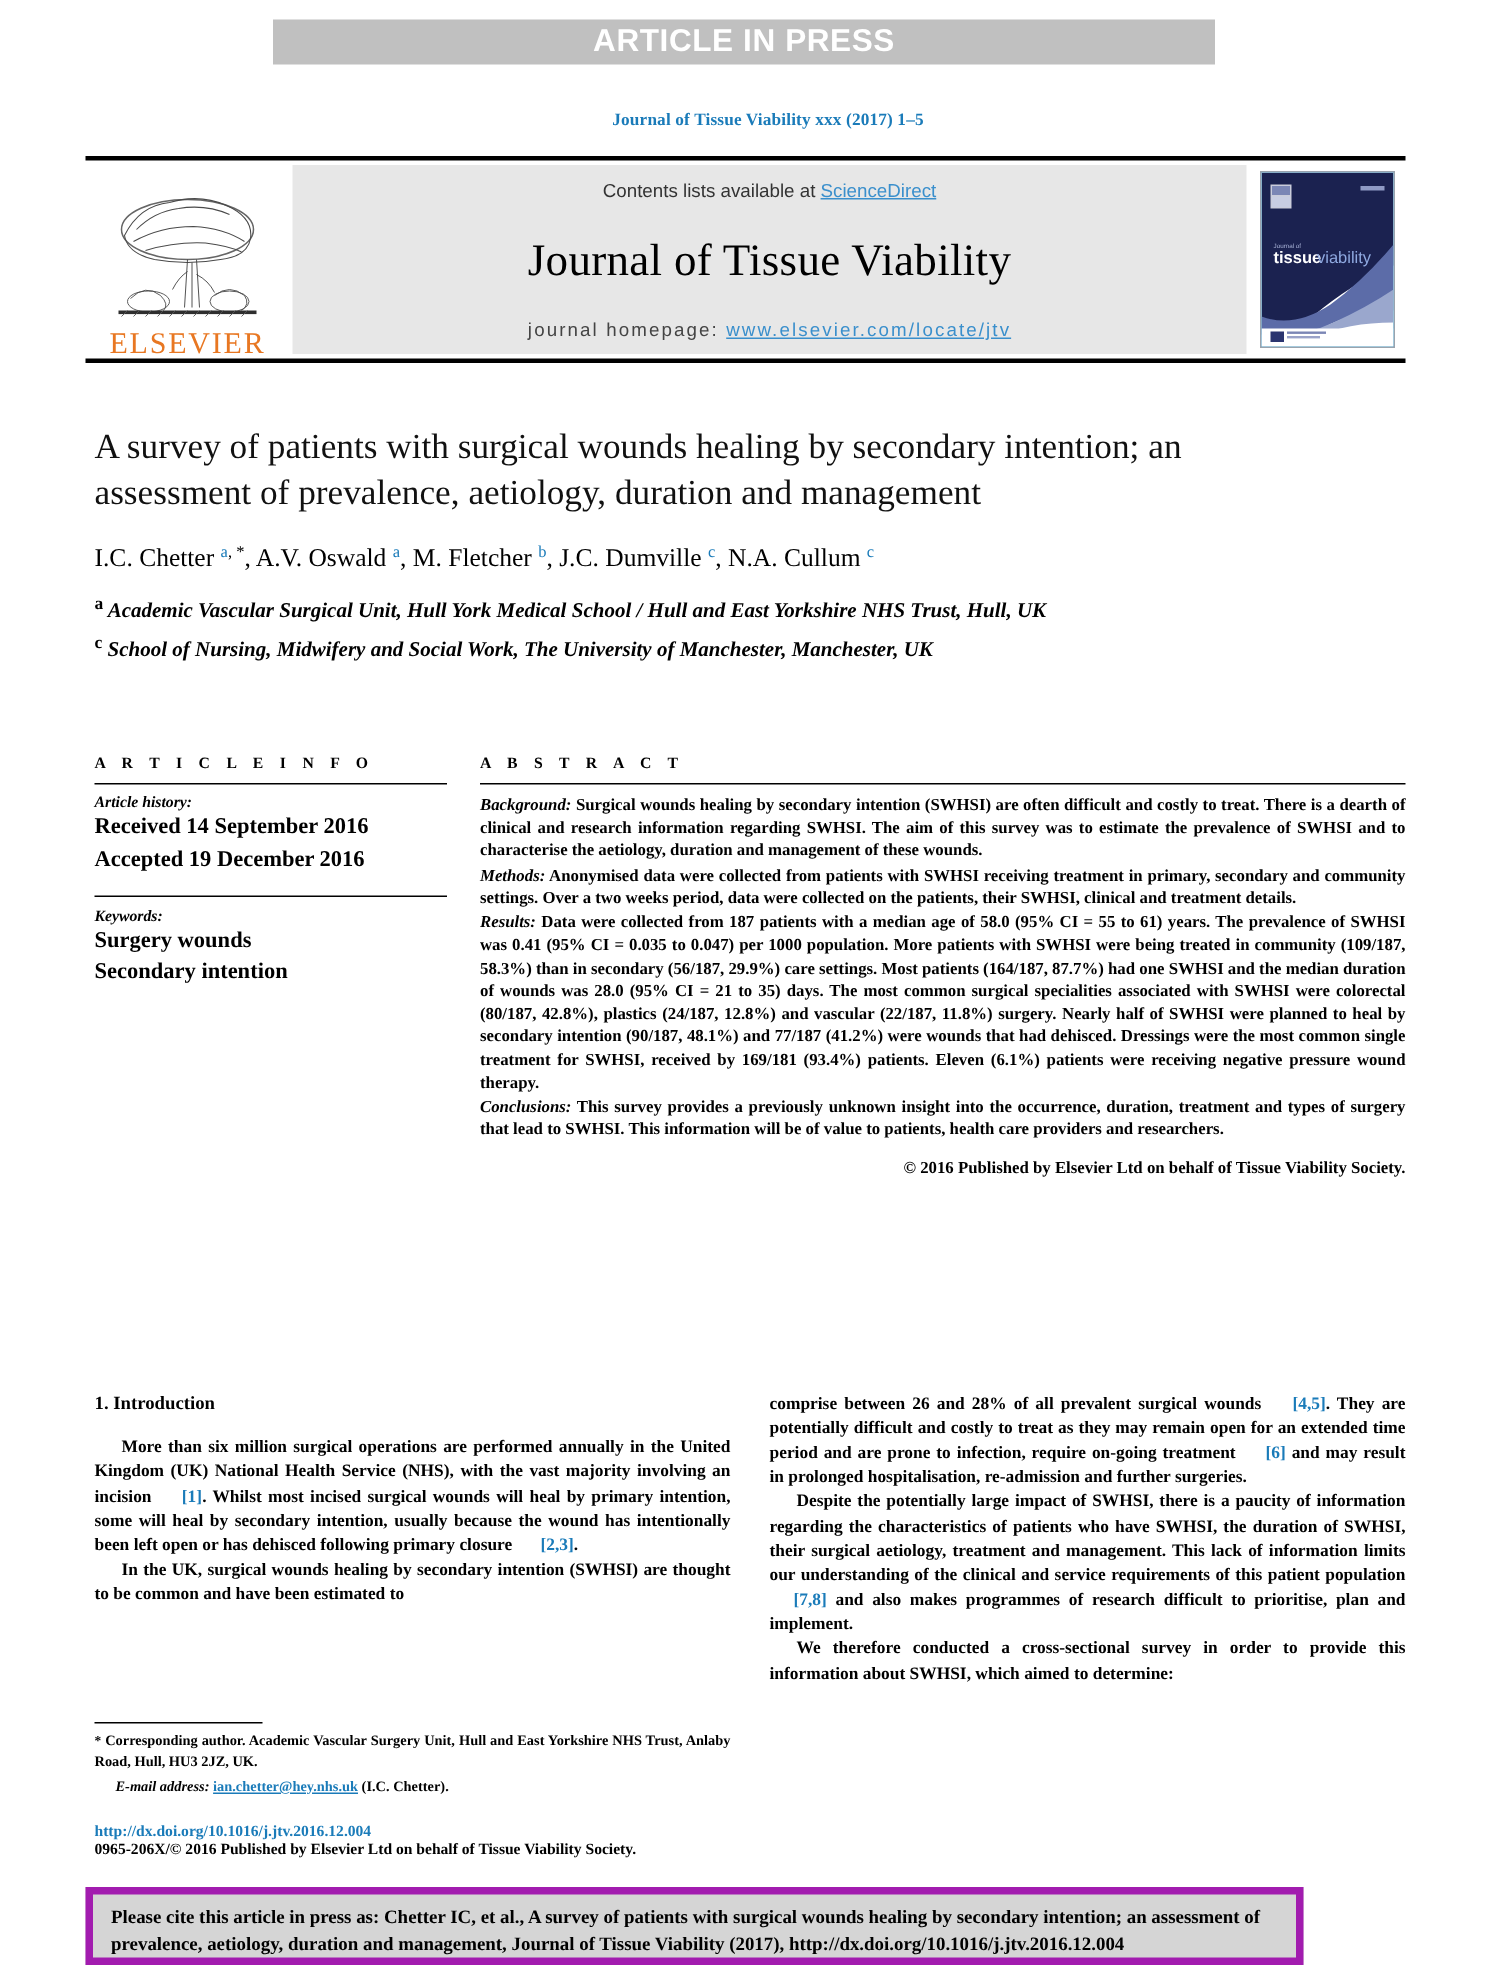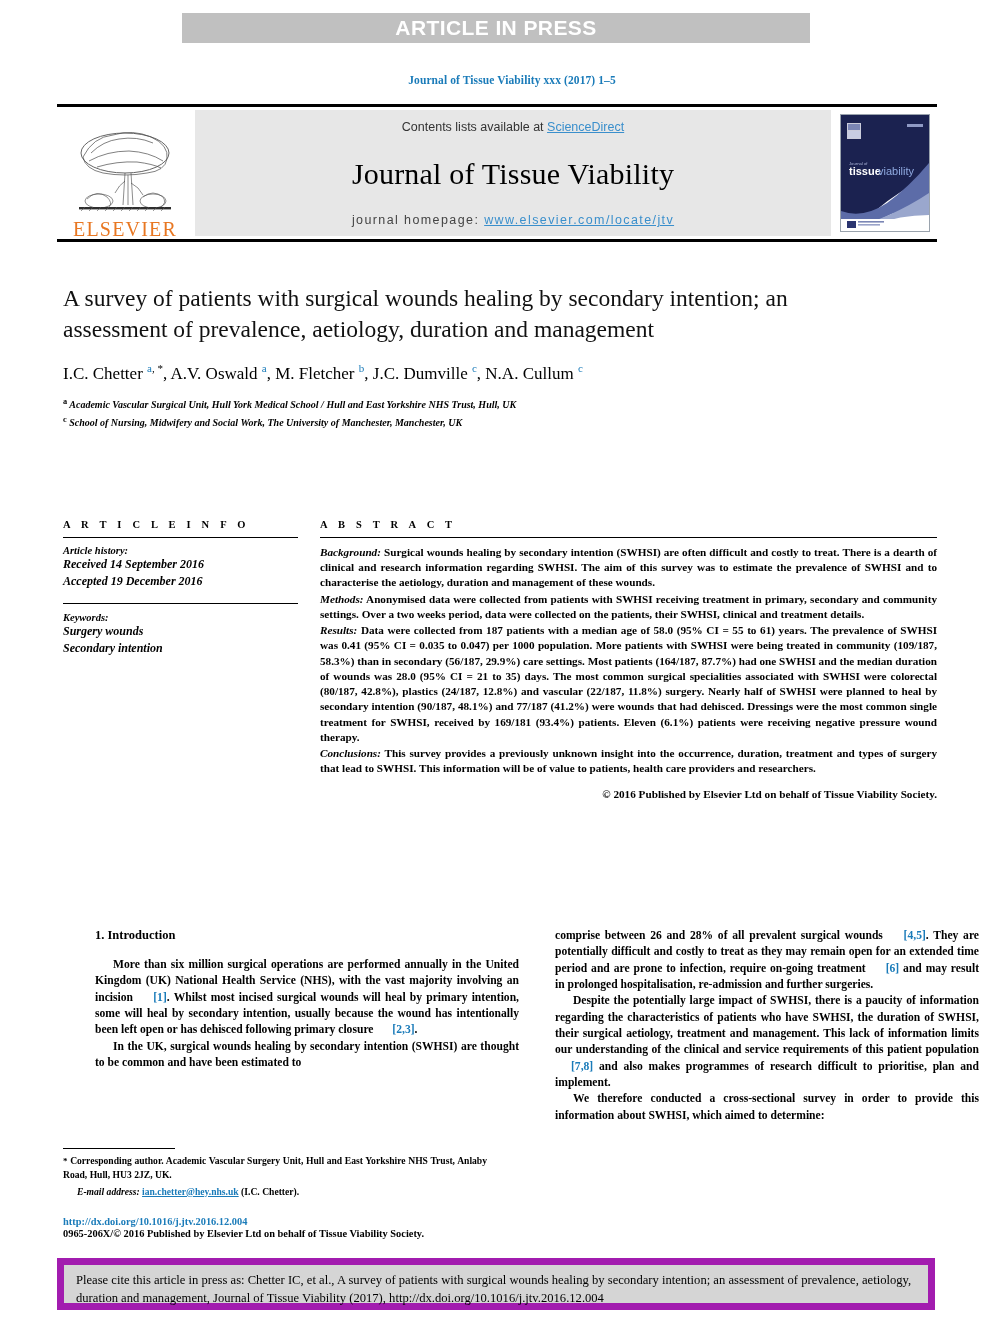--- a/index.html
+++ b/index.html
@@ -147,32 +147,32 @@
   }
   .authors {
     margin-top: 16px;
     font-size: 17px;
     line-height: 1.3;
   }
   .authors sup { color: #1a7bb9; font-size: 11px; }
   .authors sup.star { color: #000; }
   .affiliations {
     margin-top: 10px;
-    font-size: 10px;
+    font-size: 14px;
     font-style: italic;
     line-height: 1.58;
     font-weight: bold;
   }
   .affiliations sup { font-style: normal; }
 
   
   .info-abstract {
     position: absolute;
     left: 63px;
-    top: 519px;
+    top: 504px;
     width: 874px;
     display: flex;
     gap: 22px;
   }
   .col-info { width: 235px; flex: 0 0 235px; }
   .col-abstract { flex: 1 1 auto; }
 
   .section-caps {
     font-size: 10.5px;
     font-weight: bold;
@@ -188,24 +188,23 @@
     border-top: 1px solid #000;
     margin-top: 12px;
     margin-bottom: 8px;
   }
   .info-label {
     font-style: italic;
     font-weight: bold;
     font-size: 10.5px;
   }
   .info-line {
-    font-size: 12px;
+    font-size: 15px;
     font-weight: bold;
     line-height: 1.45;
-    font-style: italic;
   }
   .abstract-para {
     font-size: 11.2px;
     line-height: 1.36;
     text-align: justify;
     font-weight: bold;
     margin: 0 0 1px 0;
   }
   .abstract-para .lead {
     font-style: italic;
@@ -217,22 +216,21 @@
     margin-top: 11px;
   }
 
   
   .body-cols {
     position: absolute;
     left: 63px;
     top: 928px;
     width: 874px;
     display: flex;
-    gap: 36px;
-    margin-left: 32px;
+    gap: 26px;
   }
   .body-col { width: 424px; flex: 0 0 424px; }
   .h2-num {
     font-size: 12.5px;
     font-weight: bold;
     margin: 0 0 14px 0;
   }
   .body-para {
     font-size: 11.6px;
     line-height: 1.41;
@@ -281,26 +279,27 @@
     font-size: 10.4px;
     font-weight: bold;
     margin-top: 1px;
   }
 
   
   .cite-box {
     position: absolute;
     left: 57px;
     top: 1258px;
-    width: 878px;
+    width: 812px;
     height: 52px;
-    border: 7px solid #a21caf;
+    border: 5px solid #a21caf;
     background: #d5d5d5;
     box-sizing: border-box;
     padding: 7px 12px;
+    font-weight: bold;
   }
   .cite-text {
     font-size: 12.6px;
     line-height: 1.42;
     color: #000;
   }
 </style>
 </head>
 <body>
 

